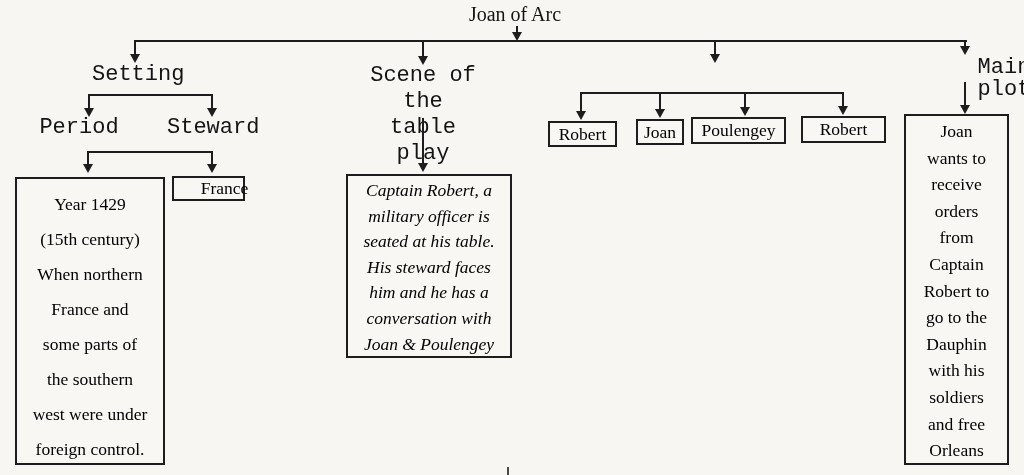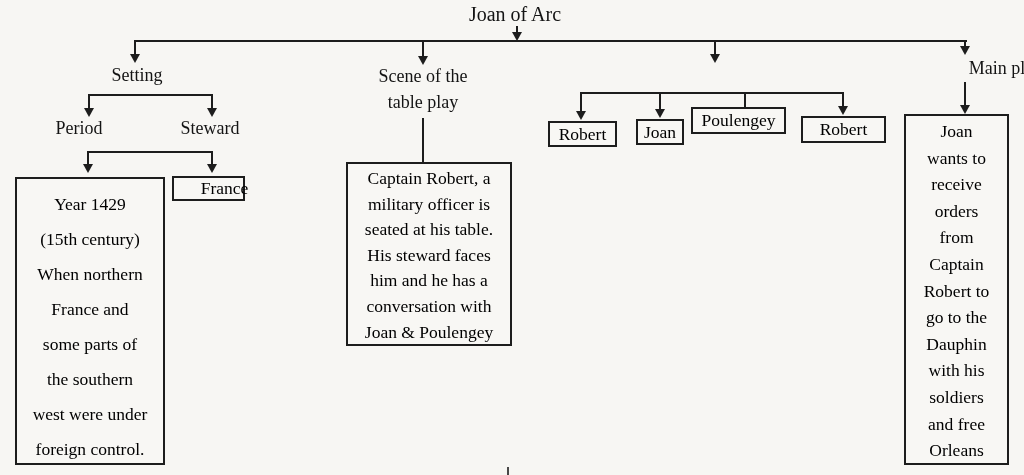--- a/index.html
+++ b/index.html
@@ -18,22 +18,23 @@
   .hline { position: absolute; height: 2px; background: #1d1d1d; }
   .vline { position: absolute; width: 2px; background: #1d1d1d; }
   .ah {
     position: absolute; width: 0; height: 0;
     border-left: 5px solid transparent;
     border-right: 5px solid transparent;
     border-top: 9px solid #1d1d1d;
   }
   .lbl {
     position: absolute; text-align: center;
-    font-size: 18px; line-height: 22px; color: #141414;
+    font-size: 22px; line-height: 22px; color: #141414;
     white-space: pre-line;
+    font-family: Liberation Mono, monospace;
   }
   .node {
     position: absolute; box-sizing: border-box;
     border: 2px solid #1d1d1d; background: #f8f7f4;
     text-align: center; color: #000000;
     font-size: 17.5px; white-space: pre-line;
   }
   .bigbox   { line-height: 35px; padding-top: 8px; }
   .scenebox { line-height: 25.6px; padding-top: 2px; }
   .plotbox  { line-height: 26.6px; padding-top: 2px; }
@@ -97,42 +98,42 @@
 by the English.</div>
 
   <div class="node smallbox" style="left:172px; top:176px; width:73px; height:25px;padding-left:32px;">France</div>
 
   <div class="lbl" style="left:362px; top:63px; width:122px; line-height:26px;">Scene of the
 table play</div>
 
   <div class="vline" style="left:422px; top:118px; height:46px;"></div>
   <div class="ah" style="left:418px; top:163px;"></div>
 
-  <div class="node scenebox" style="left:346px; top:162px; width:166px; height:184px;">Captain Robert, a
+  <div class="node scenebox" style="left:346px; top:174px; width:166px; height:184px;font-style:italic;">Captain Robert, a
 military officer is
 seated at his table.
 His steward faces
 him and he has a
 conversation with
 Joan &amp; Poulengey</div>
 
 
   <div class="hline" style="left:580px; top:92px; width:264px;"></div>
   <div class="vline" style="left:580px; top:92px; height:20px;"></div>
   <div class="ah" style="left:576px; top:111px;"></div>
   <div class="vline" style="left:659px; top:92px; height:18px;"></div>
   <div class="ah" style="left:655px; top:109px;"></div>
   <div class="vline" style="left:744px; top:92px; height:16px;"></div>
   <div class="ah" style="left:740px; top:107px;"></div>
   <div class="vline" style="left:842px; top:92px; height:15px;"></div>
   <div class="ah" style="left:838px; top:106px;"></div>
 
   <div class="node smallbox" style="left:548px; top:121px; width:69px; height:26px;">Robert</div>
   <div class="node smallbox" style="left:636px; top:119px; width:48px; height:26px;">Joan</div>
-  <div class="node smallbox" style="left:691px; top:107px; width:95px; height:27px;">Poulengey</div>
+  <div class="node smallbox" style="left:691px; top:117px; width:95px; height:27px;">Poulengey</div>
   <div class="node smallbox" style="left:801px; top:116px; width:85px; height:27px;">Robert</div>
 
   <div class="lbl" style="left:954px; top:57px; width:100px;">Main plot</div>
 
   <div class="vline" style="left:964px; top:82px; height:24px;"></div>
   <div class="ah" style="left:960px; top:105px;"></div>
 
   <div class="node plotbox" style="left:904px; top:114px; width:105px; height:351px;">Joan
 wants to
 receive

